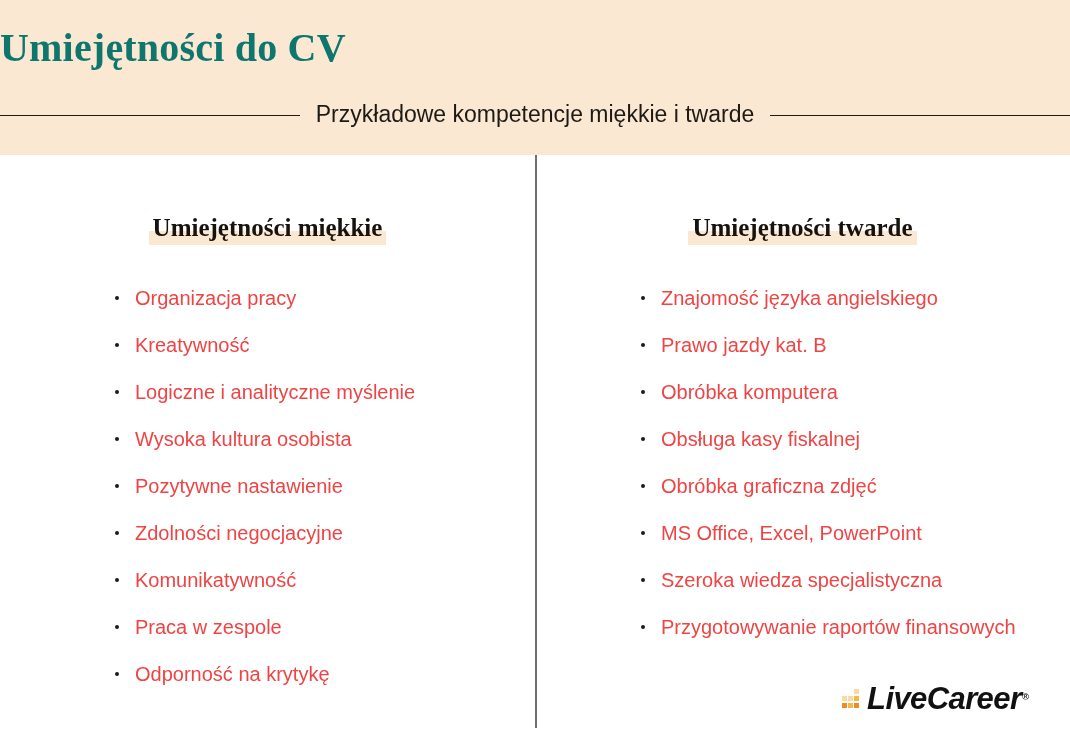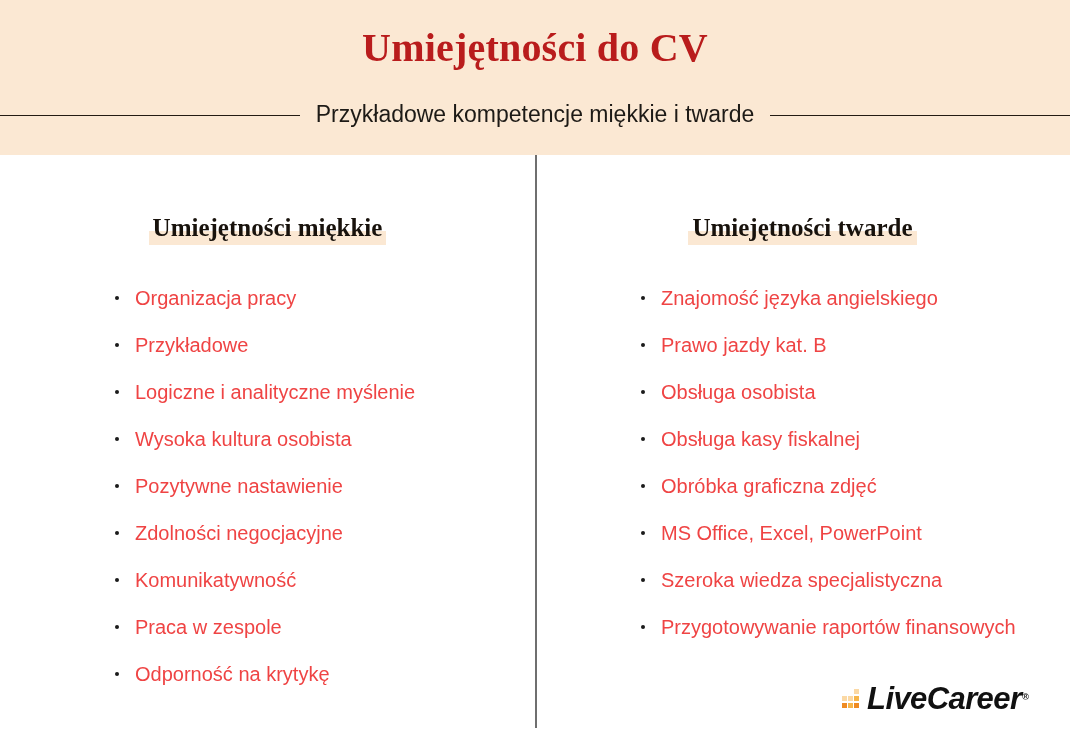--- a/index.html
+++ b/index.html
@@ -25,26 +25,26 @@
     height: 155px;
     background: #fbe8d3;
     box-sizing: border-box;
   }
 
   .main-title {
     position: absolute;
     left: 0;
     top: 24px;
     width: 1070px;
-    text-align: center;
+    text-align: left;
     font-family: "Liberation Serif", serif;
     font-weight: bold;
     font-size: 40px;
     letter-spacing: 0.2px;
-    color: #b91c1c;
+    color: #0f766e;
     line-height: 1.2;
     white-space: nowrap;
   }
 
   .subtitle-row {
     position: absolute;
     left: 0;
     top: 98px;
     width: 1070px;
     height: 34px;
@@ -207,39 +207,39 @@
 <div class="content">
 
   <div class="divider-vertical"></div>
 
   <div class="column left">
     <div class="col-heading">
       <span class="hl">Umiejętności miękkie</span>
     </div>
     <ul class="skill-list">
       <li>Organizacja pracy</li>
-      <li>Przykładowe</li>
+      <li>Kreatywność</li>
       <li>Logiczne i analityczne myślenie</li>
       <li>Wysoka kultura osobista</li>
       <li>Pozytywne nastawienie</li>
       <li>Zdolności negocjacyjne</li>
       <li>Komunikatywność</li>
       <li>Praca w zespole</li>
       <li>Odporność na krytykę</li>
     </ul>
   </div>
 
   <div class="column right">
     <div class="col-heading">
       <span class="hl">Umiejętności twarde</span>
     </div>
     <ul class="skill-list">
       <li>Znajomość języka angielskiego</li>
       <li>Prawo jazdy kat. B</li>
-      <li>Obsługa osobista</li>
+      <li>Obróbka komputera</li>
       <li>Obsługa kasy fiskalnej</li>
       <li>Obróbka graficzna zdjęć</li>
       <li>MS Office, Excel, PowerPoint</li>
       <li>Szeroka wiedza specjalistyczna</li>
       <li>Przygotowywanie raportów finansowych</li>
     </ul>
   </div>
 
   <div class="logo">
     <span class="logo-mark">

